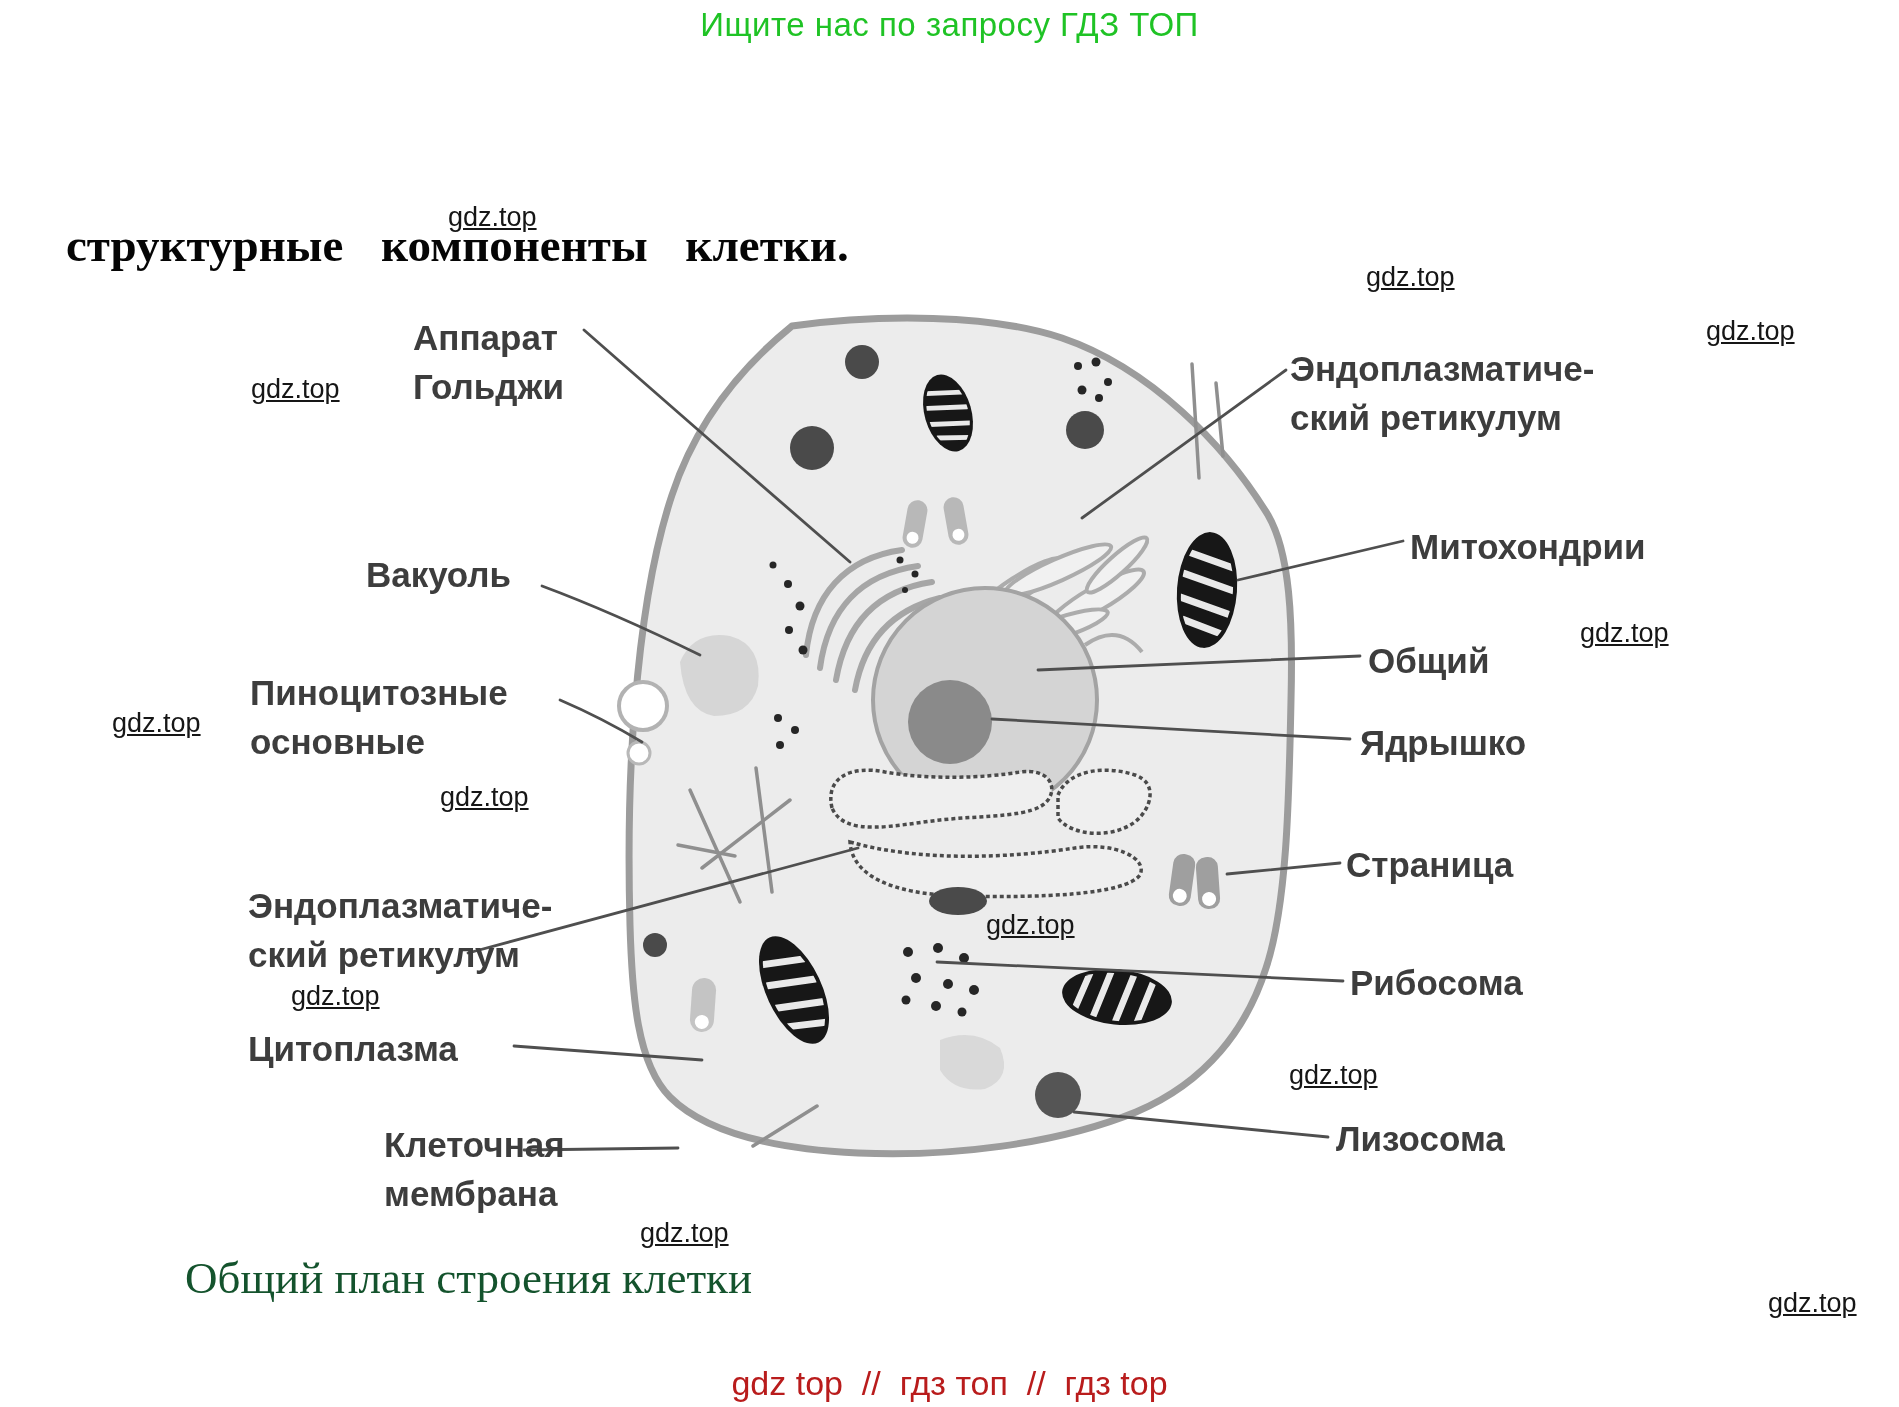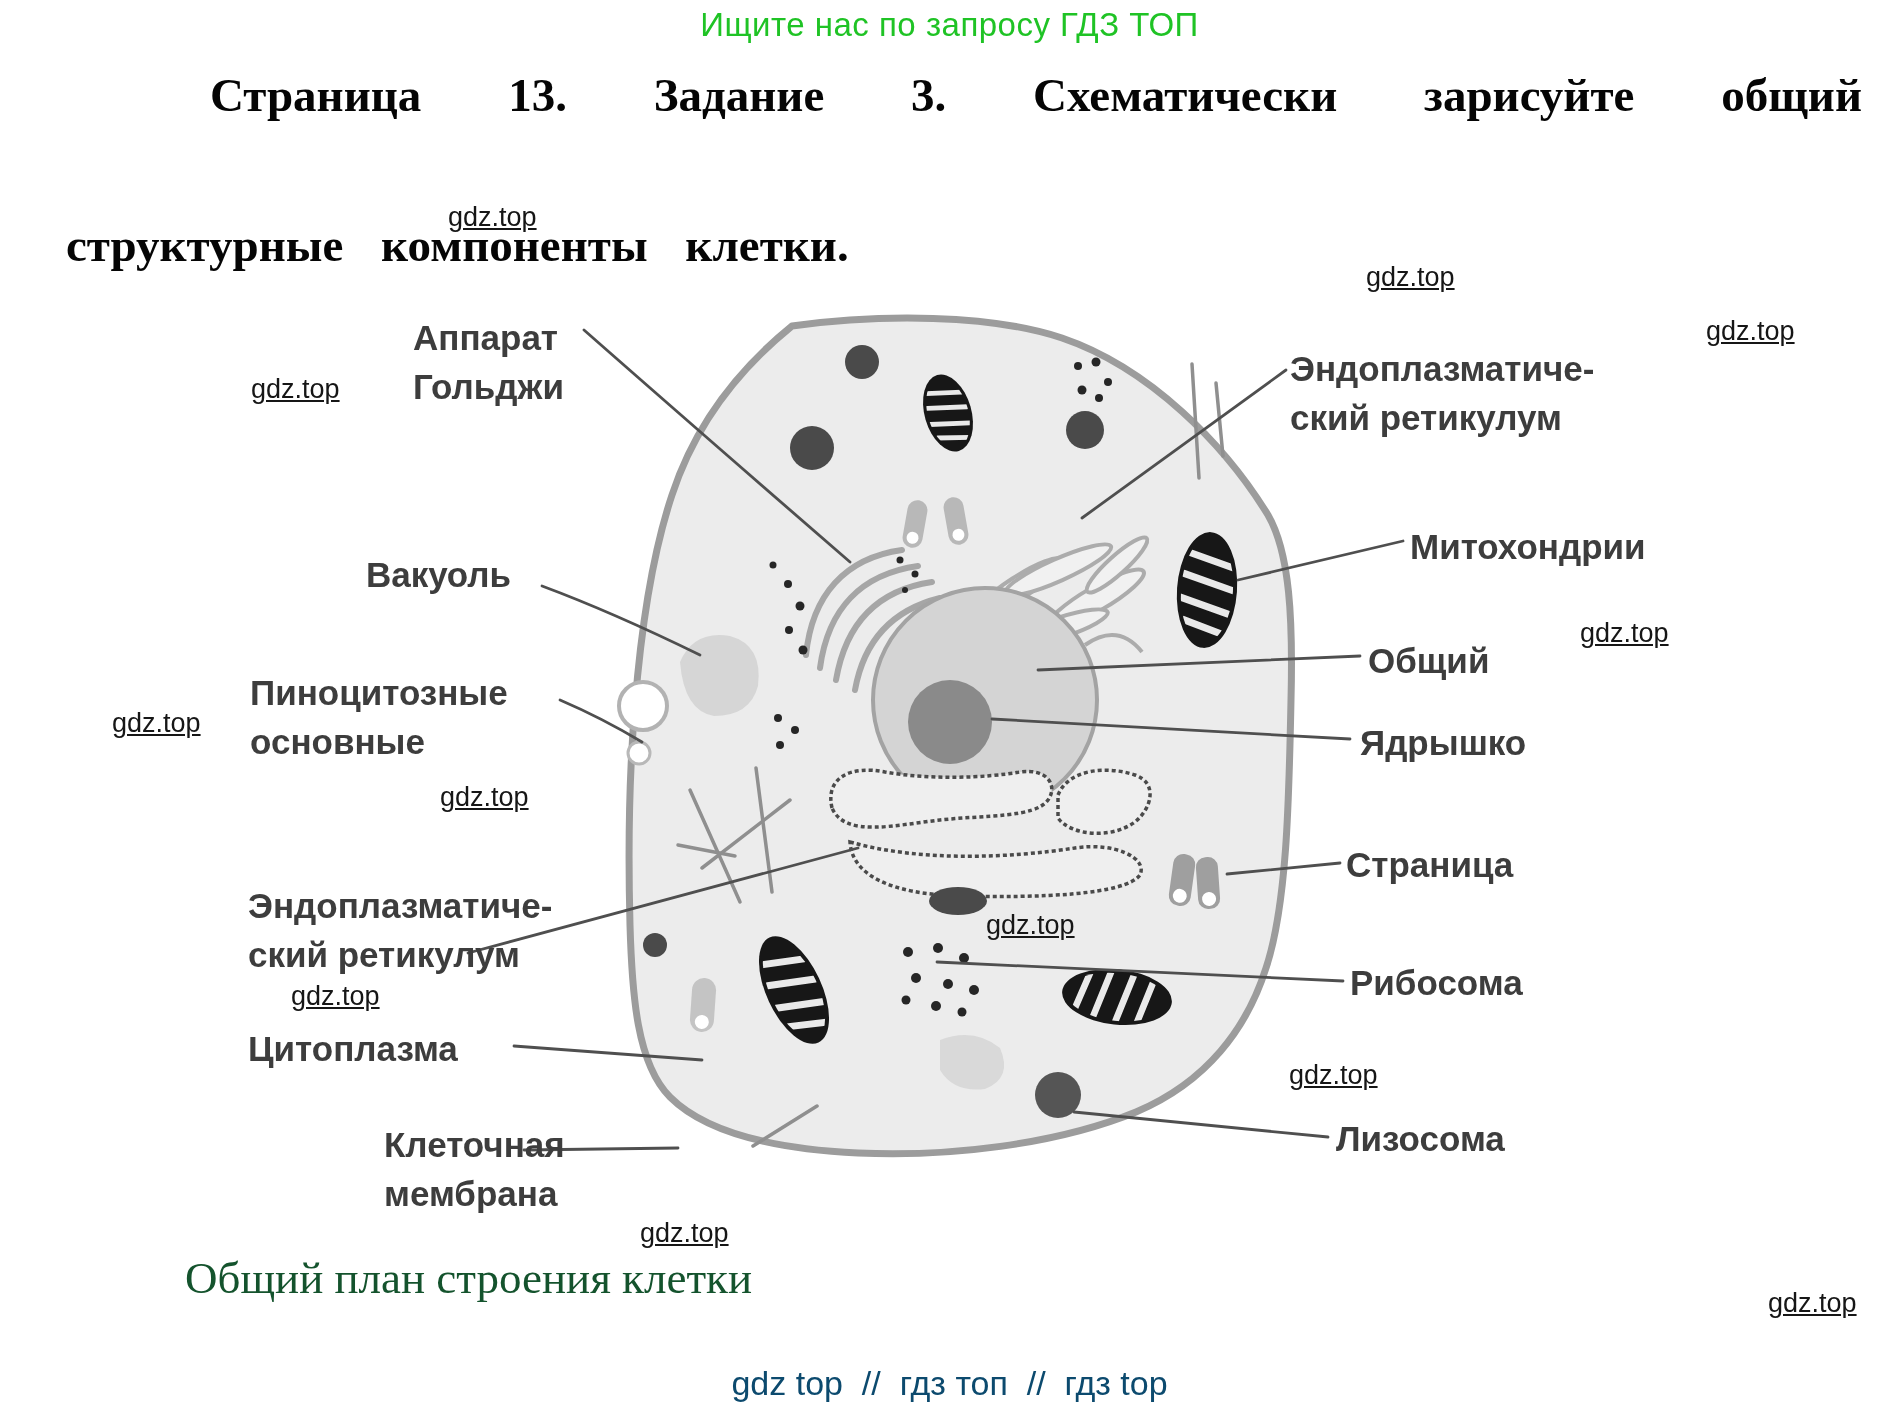--- a/index.html
+++ b/index.html
@@ -16,31 +16,30 @@
   .wm{position:absolute;font-size:27px;color:#161616;font-weight:400;white-space:pre;text-decoration:underline;}
   
   .lbl{position:absolute;font-size:35px;line-height:49px;font-weight:600;color:#3d3d3d;
        white-space:nowrap;}
   .lbl span{display:block;}
   
   .caption{position:absolute;left:185px;top:1252px;font-family:"Liberation Serif",serif;
            font-size:45px;color:#14532d;}
   
   .footer{position:absolute;left:0;top:1364px;width:100%;text-align:center;
-          font-size:34px;font-weight:500;color:#0c4a6e;white-space:pre;}
+          font-size:34px;font-weight:500;color:#b91c1c;white-space:pre;}
   svg{position:absolute;left:0;top:0;}
 </style>
 </head>
 <body>
 
 <div id="page">
 
   <div class="promo">Ищите нас по запросу ГДЗ ТОП</div>
 
-  <div class="task-line task-just" style="left:210px;top:68px;width:1652px;">Страница 13. Задание 3. Схематически зарисуйте общий</div>
   <div class="task-line" style="left:66px;top:218px;word-spacing:26px;">структурные компоненты клетки.</div>
 
   <svg width="1899" height="1407" viewBox="0 0 1899 1407">
     <defs>
       <clipPath id="mclip">
           <ellipse rx="26" ry="53"></ellipse>
         </clipPath>
       <g id="mito">
         <ellipse rx="30" ry="58" fill="#171717"></ellipse>
         <g clip-path="url(#mclip)" stroke="#e9e9e9" stroke-width="7" stroke-linecap="round">

